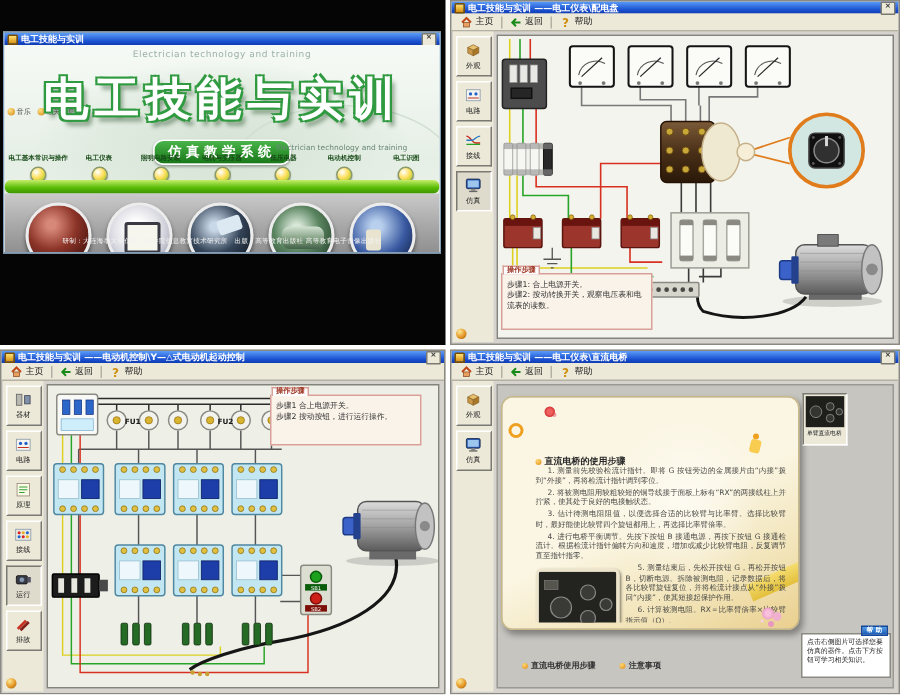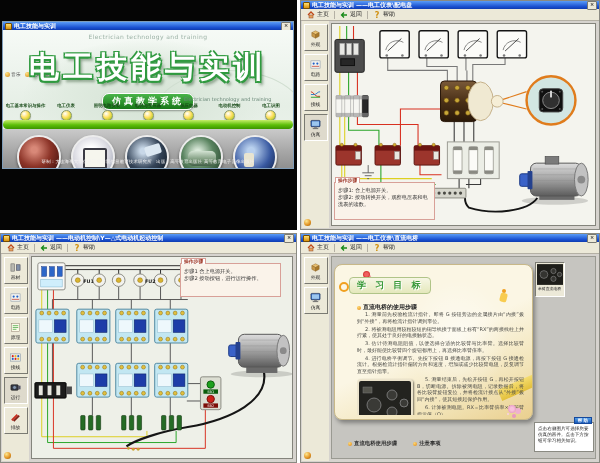--- a/index.html
+++ b/index.html
@@ -768,21 +768,20 @@
             </svg>
           <span>仿真</span>
         </div>
       </div>
       <div class="br-main">
         <div class="card">
           <div class="card-wm"></div>
           <div class="ribbon"></div>
           <div class="h-ring"></div>
           <div class="flower-s"></div>
-          <div class="lg-badge">学 习 目 标</div>
           <div class="figure">
               <div class="head"></div>
               <div class="body"></div>
             </div>
           <div class="sec-line">
             <span class="o-dot"></span>
             <span>直流电桥的使用步骤</span>
           </div>
           <div class="steps-text">
             <p>1. 测量前先校验检流计指针。即将 G 按钮旁边的金属接片由“内接”拨到“外接”，再将检流计指针调到零位。</p>

